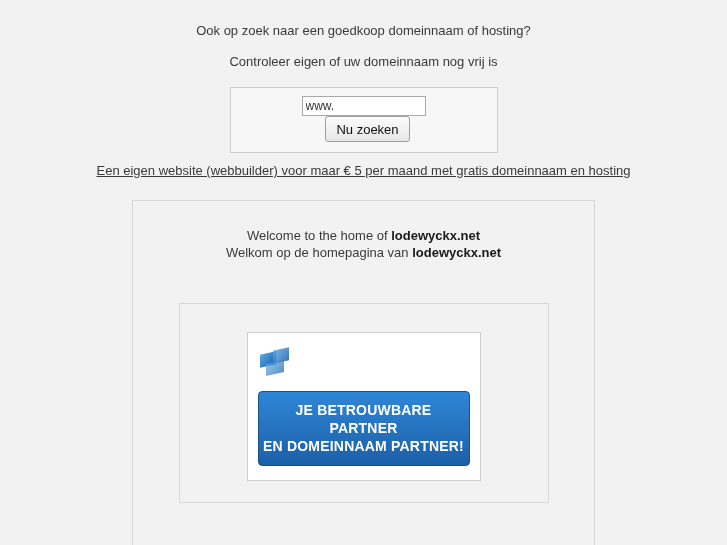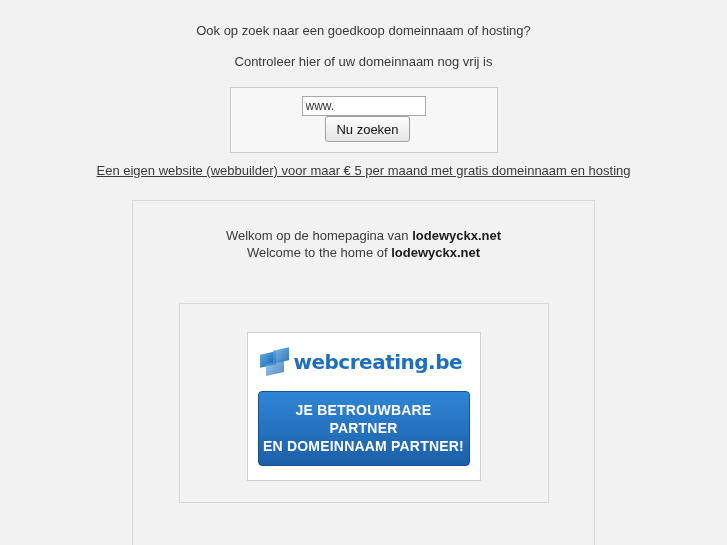--- a/index.html
+++ b/index.html
@@ -172,50 +172,49 @@
     cursor: pointer;
   }
 </style>
 </head>
 <body>
 
 <div class="page">
 
   <div class="promo">
     <div class="promo-line">Ook op zoek naar een goedkoop domeinnaam of hosting?</div>
-    <div class="promo-line second">Controleer hier of uw domeinnaam nog vrij is</div>
+    <div class="promo-line second">Controleer eigen of uw domeinnaam nog vrij is</div>
   </div>
 
   <div class="search-box">
     <div class="search-row">
       <input class="search-input" type="text" value="www." style="">
       <button class="search-button">Nu zoeken</button>
     </div>
   </div>
 
   <a class="builder-link" href="#">Een eigen website (webbuilder) voor maar € 5 per maand met gratis domeinnaam en hosting</a>
 
   <div class="content-box">
     <div class="welcome-line">
+      <span>Welcome to the home of </span><span class="domain">lodewyckx.net</span>
+    </div>
+    <div class="welcome-line">
       <span>Welkom op de homepagina van </span><span class="domain">lodewyckx.net</span>
-    </div>
-    <div class="welcome-line">
-      <span>Welcome to the home of </span><span class="domain">lodewyckx.net</span>
     </div>
 
 
     <div class="banner-frame">
       <div class="banner">
         <div class="banner-logo">
           <span class="logo-mark">
             <span class="sq sq1"></span>
             <span class="sq sq2"></span>
             <span class="sq sq3"></span>
           </span>
-          <span class="logo-text">webcreating.be</span>
         </div>
 
         <div class="banner-cta">
           <div>JE BETROUWBARE PARTNER</div>
           <div>EN DOMEINNAAM PARTNER!</div>
         </div>
 
       </div>
     </div>
   </div>

